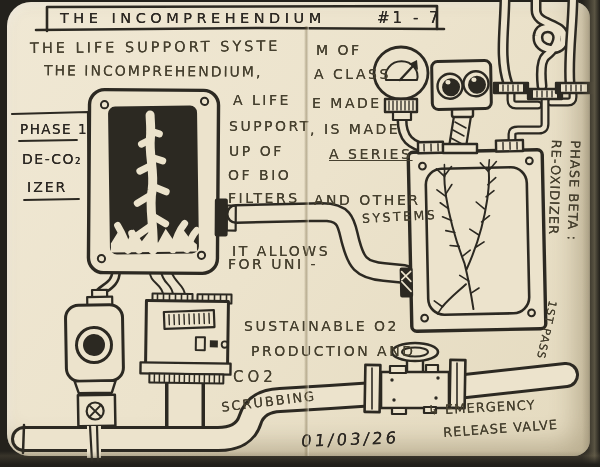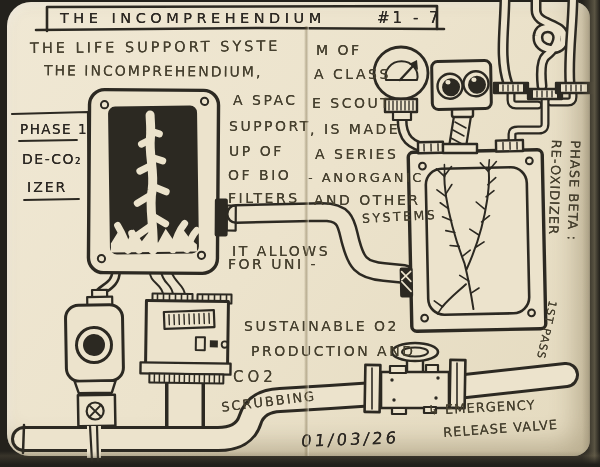--- a/index.html
+++ b/index.html
@@ -229,28 +229,27 @@
     </g>
   </svg>
 
   <div class="hw hw-dark" style="left:60px;top:10px;font-size:14.5px;letter-spacing:4.5px;">THE INCOMPREHENDIUM</div>
   <div class="hw hw-dark" style="left:377px;top:9px;font-size:15px;letter-spacing:3px;">#1 - 7</div>
 
   <div class="hw" style="left:30px;top:39px;font-size:14.5px;letter-spacing:3px;transform:rotate(-.5deg);">THE LIFE SUPPORT SYSTE</div>
   <div class="hw" style="left:316px;top:42px;">M OF</div>
   <div class="hw" style="left:44px;top:63px;font-size:14px;letter-spacing:2px;transform:rotate(.4deg);">THE INCOMPREHENDIUM,</div>
   <div class="hw" style="left:314px;top:66px;">A CLASS</div>
-  <div class="hw" style="left:233px;top:92px;">A SPAC</div>
-  <div class="hw" style="left:312px;top:95px;">E SCOUT</div>
+  <div class="hw" style="left:233px;top:92px;">A LIFE</div>
+  <div class="hw" style="left:312px;top:95px;">E MADE</div>
   <div class="hw" style="left:229px;top:118px;">SUPPORT</div>
   <div class="hw" style="left:310px;top:121px;">, IS MADE</div>
   <div class="hw" style="left:229px;top:143px;">UP OF</div>
-  <div class="hw" style="left:315px;top:146px;">A SERIES</div>
+  <div class="hw" style="left:329px;top:146px;text-decoration:underline;">A SERIES</div>
   <div class="hw" style="left:228px;top:167px;">OF BIO</div>
-  <div class="hw" style="left:308px;top:170px;font-size:13px;">- ANORGANIC</div>
   <div class="hw" style="left:228px;top:190px;">FILTERS</div>
   <div class="hw" style="left:314px;top:192px;">AND OTHER</div>
   <div class="hw" style="left:362px;top:209px;font-size:12.5px;transform:rotate(-3deg);">SYSTEMS</div>
 
   <div class="hw" style="left:232px;top:243px;">IT ALLOWS</div>
   <div class="hw" style="left:228px;top:256px;">FOR UNI -</div>
   <div class="hw" style="left:244px;top:318px;">SUSTAINABLE O2</div>
   <div class="hw" style="left:251px;top:343px;">PRODUCTION AND</div>
   <div class="hw" style="left:233px;top:368px;font-size:15px;letter-spacing:4px;text-align:right;">CO2</div>
   <div class="hw" style="left:221px;top:394px;font-size:13px;letter-spacing:2px;transform:rotate(-7deg);">SCRUBBING</div>

